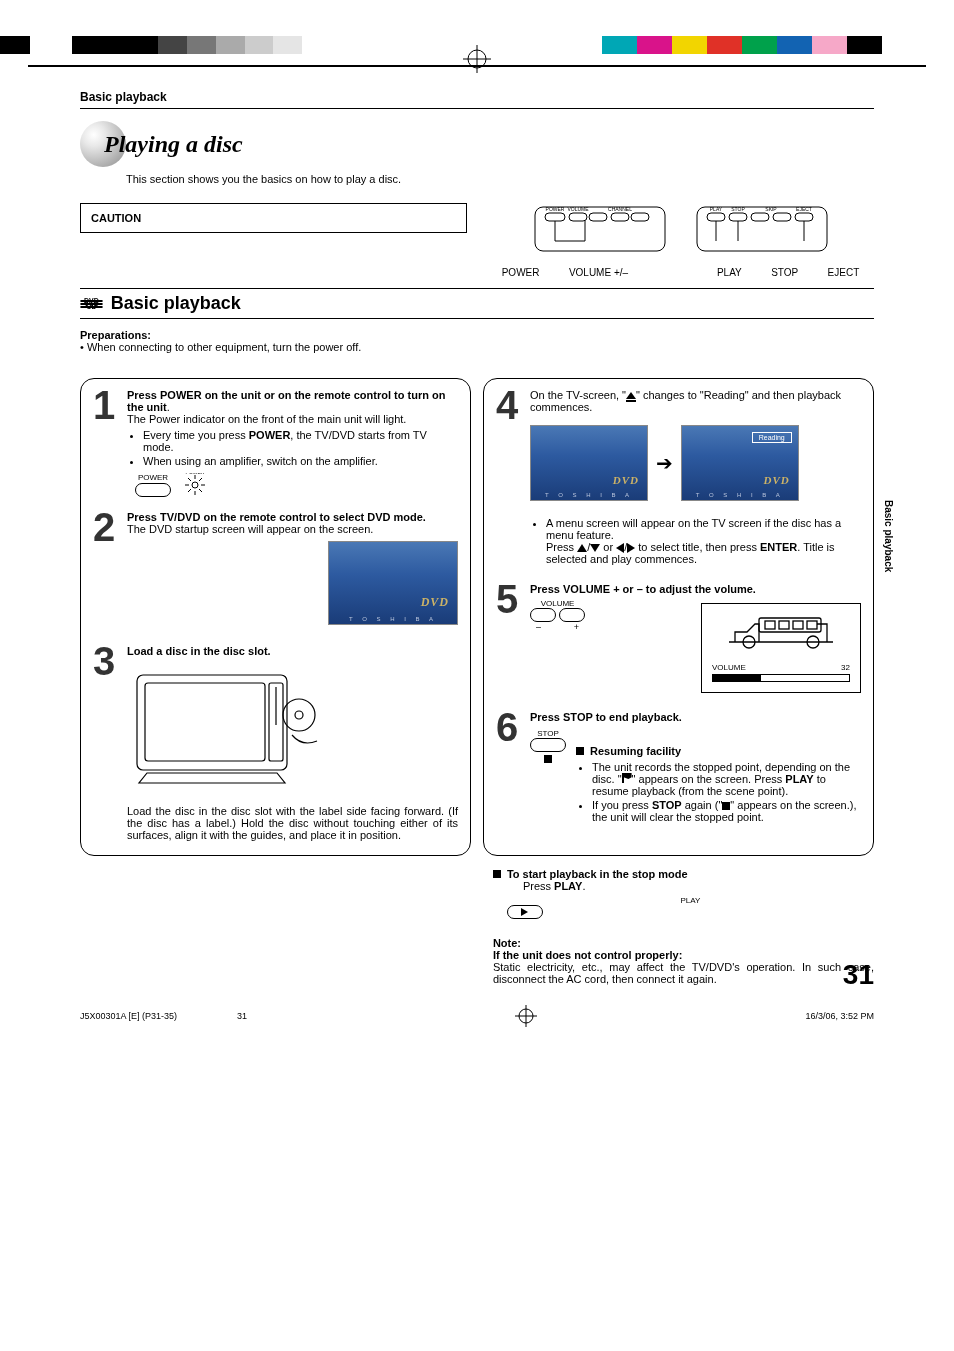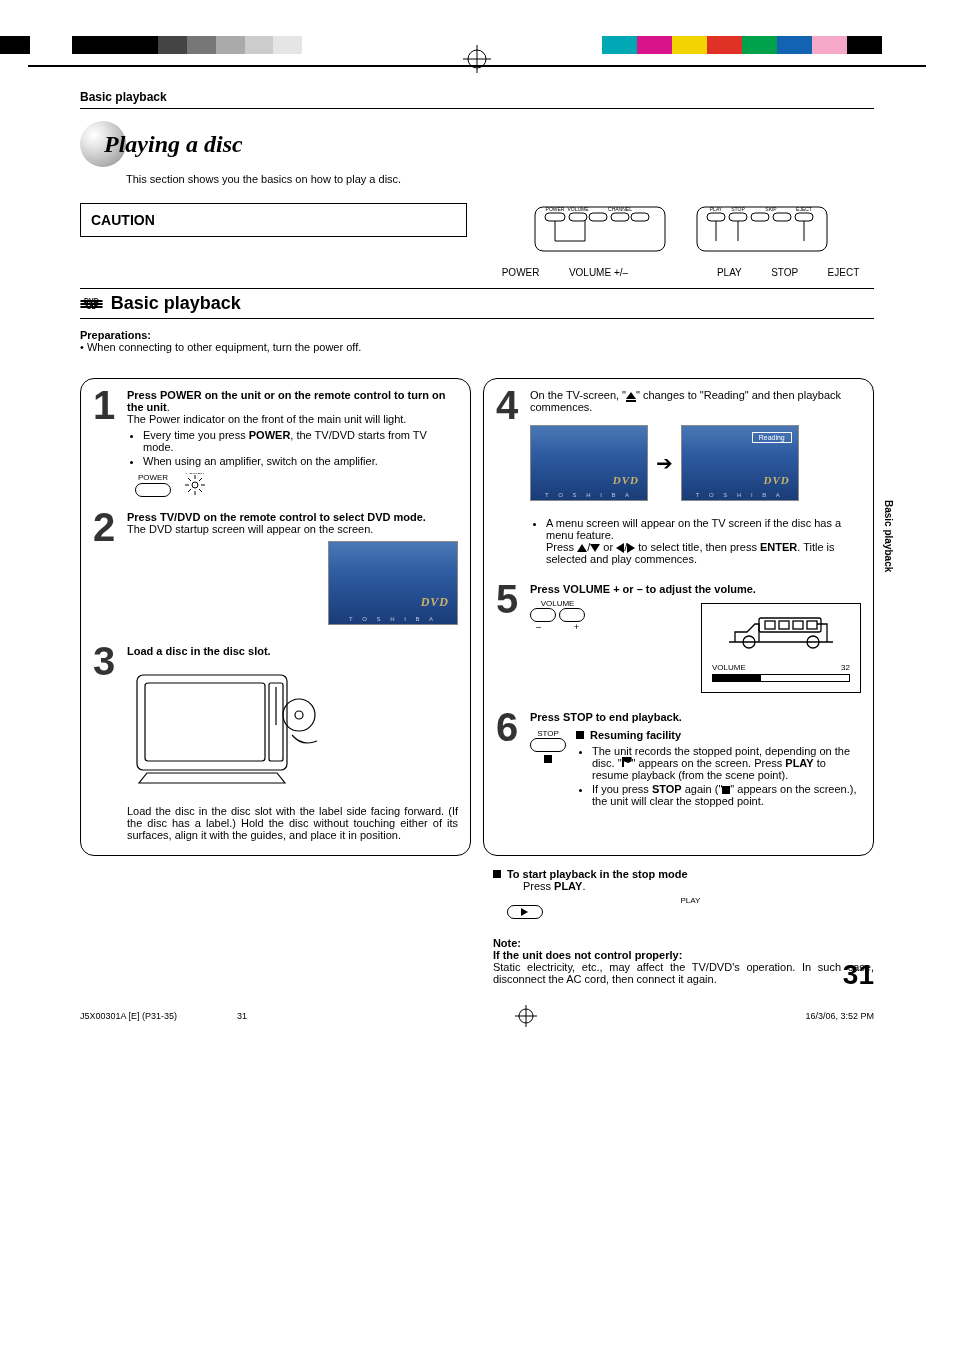--- a/index.html
+++ b/index.html
@@ -34,21 +34,21 @@
     width:46px; height:46px; border-radius:50%;
     background: radial-gradient(circle at 30% 30%, #fff 0%, #e8e8e8 25%, #bcbcbc 60%, #8a8a8a 100%);
     flex:0 0 auto;
   }
   .title-text { font-family: "Times New Roman", Times, serif; font-size:24px; font-style: italic; font-weight:bold; margin-left:-30px; }
   .intro { font-size:11px; margin-left:46px; margin-bottom:18px; }
 
   .two-col { display:flex; gap:20px; }
   .col-l, .col-r { flex:1; }
 
-  .caution-box { border:1px solid #000; padding:8px 10px; font-size:14px; text-align:justify; }
+  .caution-box { border:1px solid #000; padding:8px 10px; font-size:11px; text-align:justify; }
   .caution-box b { display:block; }
   .panel-svg { display:block; margin:0 auto; }
   .below-labels { display:flex; justify-content:space-around; font-size:10px; margin-top:4px; }
 
   .basic-head { display:flex; align-items:center; gap:8px; border:1px solid #000; border-left:0; border-right:0; padding:4px 0; margin-top:10px; }
   .basic-head .disc-badges { line-height:0; }
   .disc-badges span {
     display:block; font-size:7px; border:1px solid #000; border-radius:8px; padding:0 3px; margin:1px 0; text-align:center; font-weight:bold;
   }
   .basic-head h2 { font-size:18px; font-weight:bold; }
@@ -119,21 +119,21 @@
   }
   .vol-osd .car { position:absolute; top:8px; left:0; right:0; text-align:center; }
   .vol-osd .bar-row { position:absolute; bottom:10px; left:10px; right:10px; }
   .vol-osd .bar-lbl { display:flex; justify-content:space-between; font-size:8px; }
   .vol-osd .bar-track { height:8px; border:1px solid #000; margin-top:2px; position:relative; }
   .vol-osd .bar-fill { position:absolute; left:0; top:0; bottom:0; width:35%; background:#000; }
 
   .resume-row { display:flex; gap:10px; align-items:flex-start; }
   .resume-row .btn-col { text-align:center; font-size:8px; }
   .resume-content { flex:1; font-size:11px; }
-  .resume-content .h { font-weight:bold; display:flex; align-items:center; gap:6px; }
+  .resume-content .h { font-weight:bold; display:flex; align-items:center; gap:6px;margin-top:16px; }
 
   .tri { display:inline-block; width:0; height:0; vertical-align:middle; }
   .tri-up { border-left:5px solid transparent; border-right:5px solid transparent; border-bottom:8px solid #000; }
   .tri-dn { border-left:5px solid transparent; border-right:5px solid transparent; border-top:8px solid #000; }
   .tri-l  { border-top:5px solid transparent; border-bottom:5px solid transparent; border-right:8px solid #000; }
   .tri-r  { border-top:5px solid transparent; border-bottom:5px solid transparent; border-left:8px solid #000; }
   .sq-blk { width:8px; height:8px; background:#000; display:inline-block; vertical-align:middle; }
   .eject-glyph { display:inline-block; width:0; height:0; border-left:5px solid transparent; border-right:5px solid transparent; border-bottom:7px solid #000; position:relative; }
   .eject-glyph::after { content:""; position:absolute; left:-5px; top:8px; width:10px; height:2px; background:#000; }
   .stop-flag { display:inline-block; width:10px; height:10px; position:relative; }

